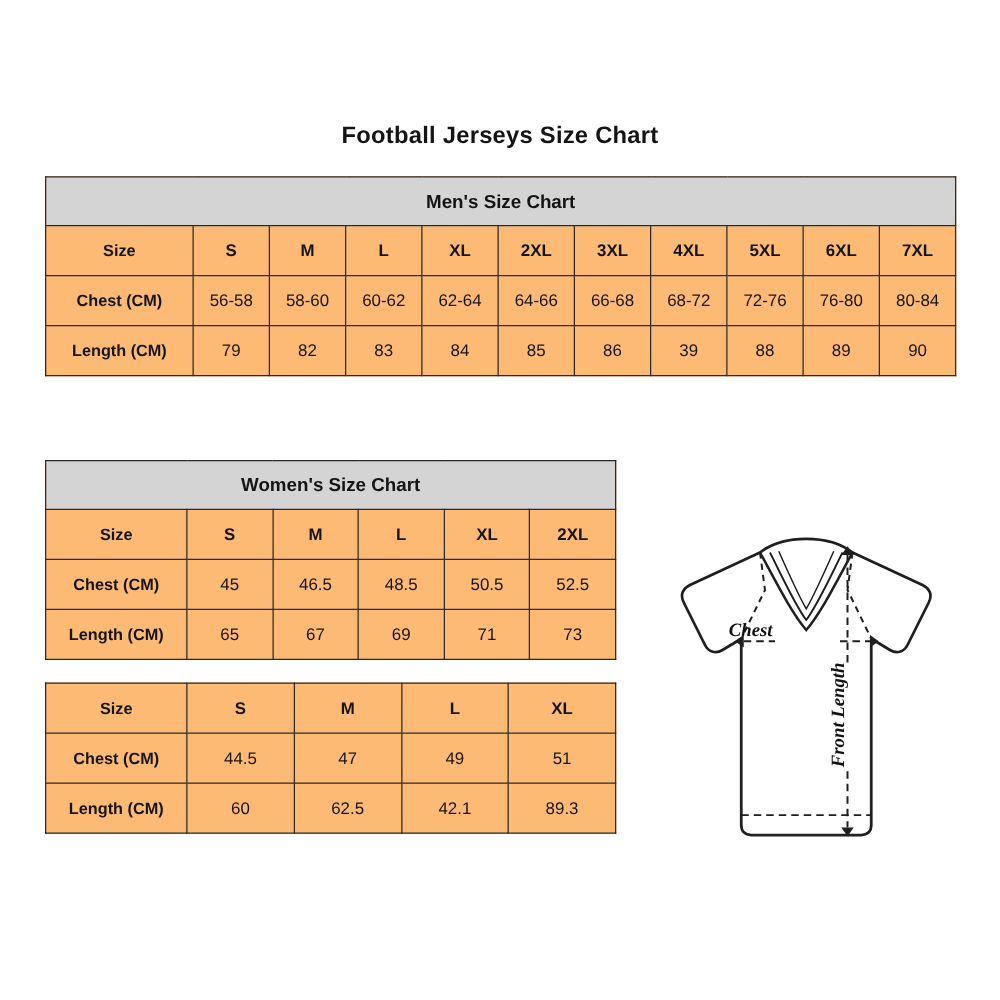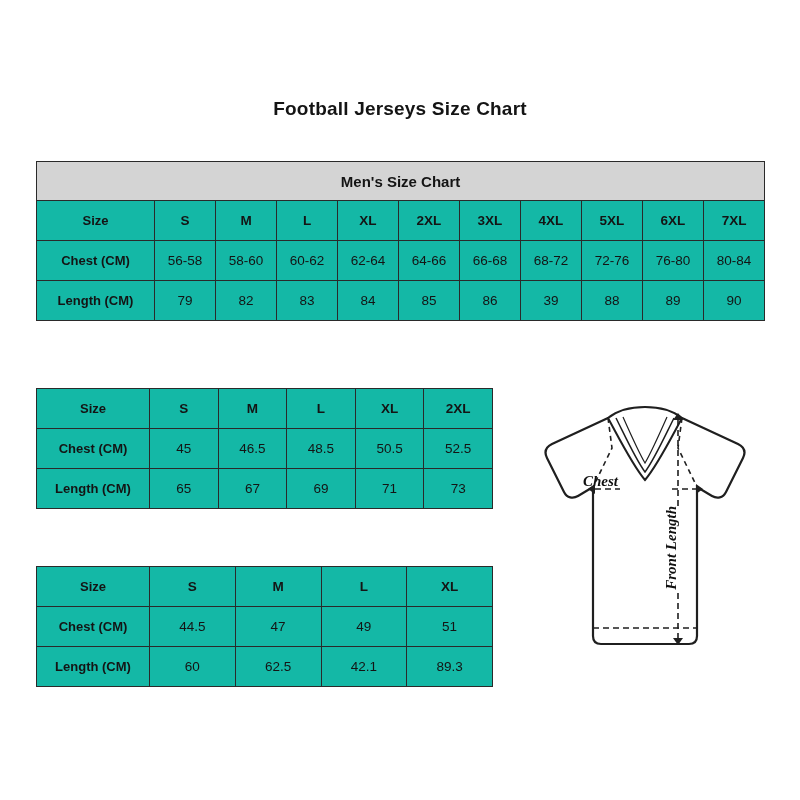--- a/index.html
+++ b/index.html
@@ -29,22 +29,21 @@
     text-align: center;
     font-size: 19px;
     font-weight: bold;
     letter-spacing: 0.2px;
     color: #141414;
   }
 
   table.sizechart {
     border-collapse: collapse;
     table-layout: fixed;
-    background: #14b8a6;
-    margin-top: 20px;
+    background: #fdba74;
   }
   table.sizechart th,
   table.sizechart td {
     border: 1px solid #2a2a2a;
     text-align: center;
     vertical-align: middle;
     font-size: 13.5px;
     color: #141414;
     padding: 0;
   }
@@ -93,21 +92,21 @@
     top: 546px;
     width: 456px;
   }
   #youth-chart col.lbl { width: 113px; }
   #youth-chart col.c   { width: 85.75px; }
 
   
   #jersey-diagram {
     position: absolute;
     left: 500px;
-    top: 388px;
+    top: 412px;
     width: 290px;
     height: 300px;
   }
   #jersey-diagram svg { display: block; }
   .lbl-chest {
     position: absolute;
     left: 83px;
     top: 85px;
     font-size: 15px;
     font-weight: bold;
@@ -200,20 +199,23 @@
   <table id="womens-chart" class="sizechart">
     <colgroup>
       <col class="lbl">
         <col class="c">
         <col class="c">
         <col class="c">
         <col class="c">
         <col class="c">
     </colgroup>
     <tbody>
+      <tr>
+        <td class="section-head" colspan="6">Women's Size Chart</td>
+      </tr>
       <tr class="headrow">
         <td class="rowlabel">Size</td>
         <td class="colhead">S</td>
         <td class="colhead">M</td>
         <td class="colhead">L</td>
         <td class="colhead">XL</td>
         <td class="colhead">2XL</td>
       </tr>
       <tr class="datarow">
         <td class="rowlabel">Chest (CM)</td>

